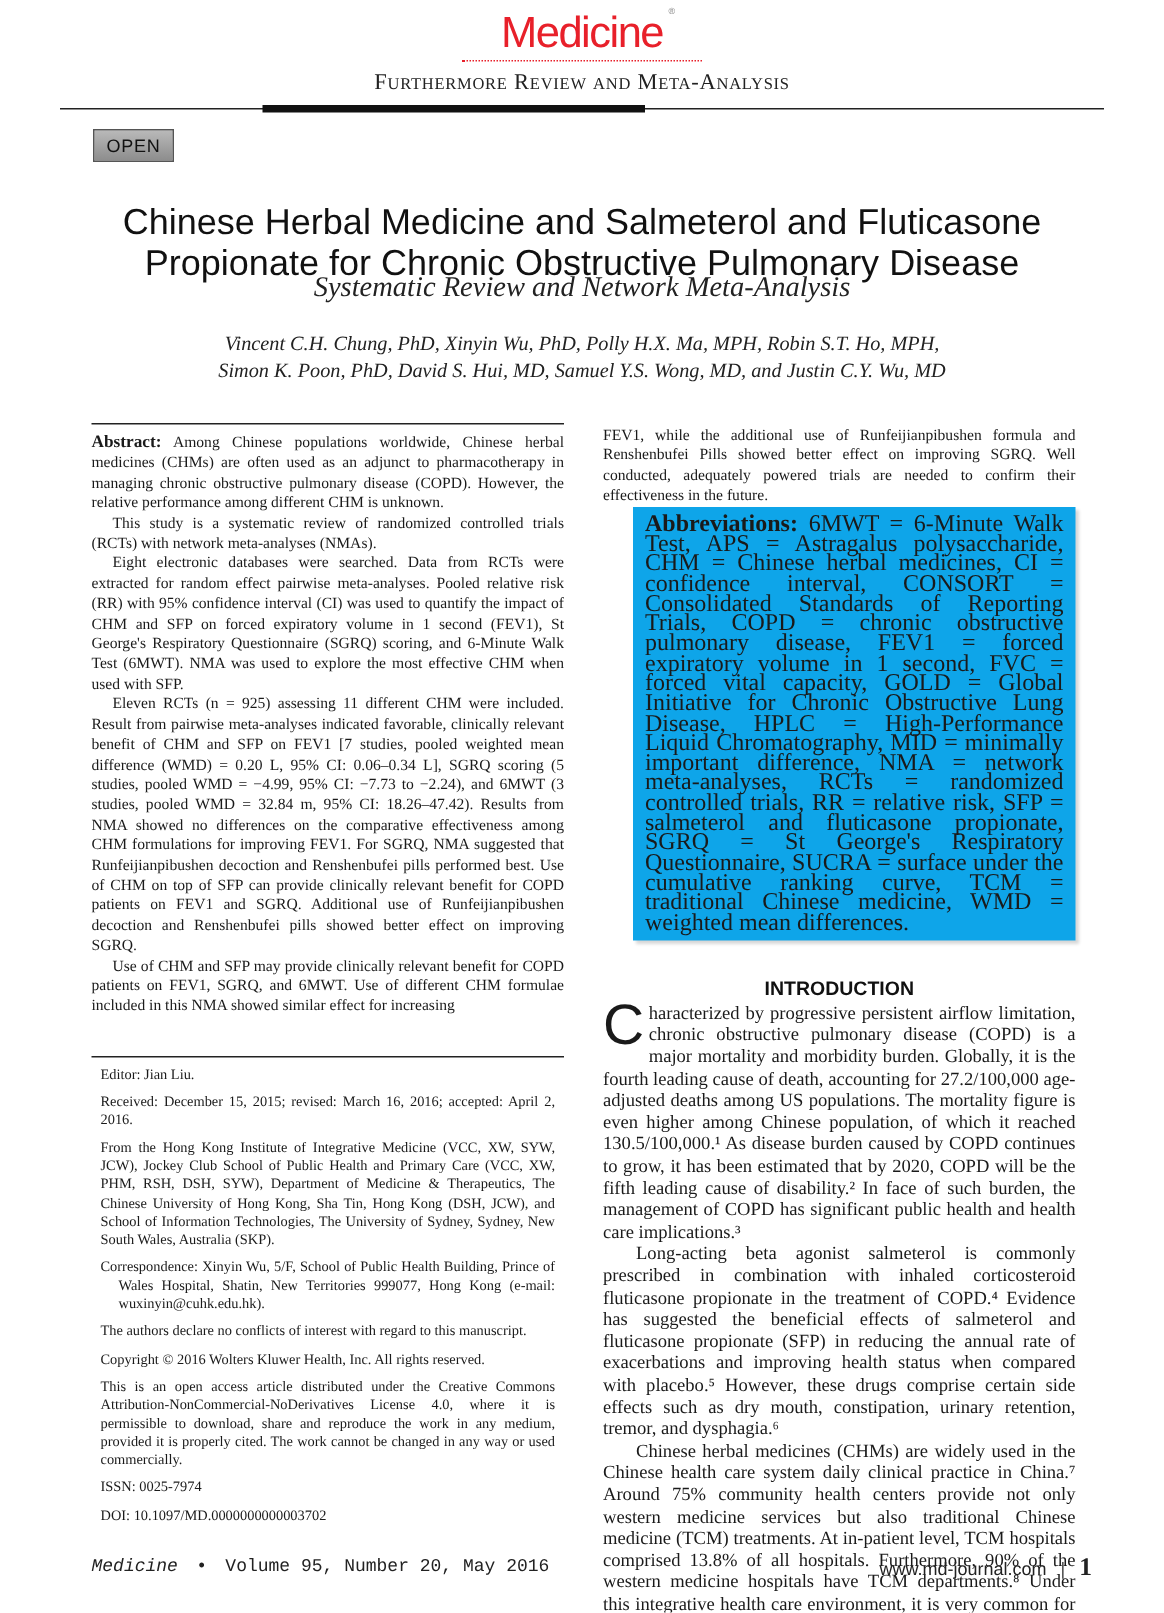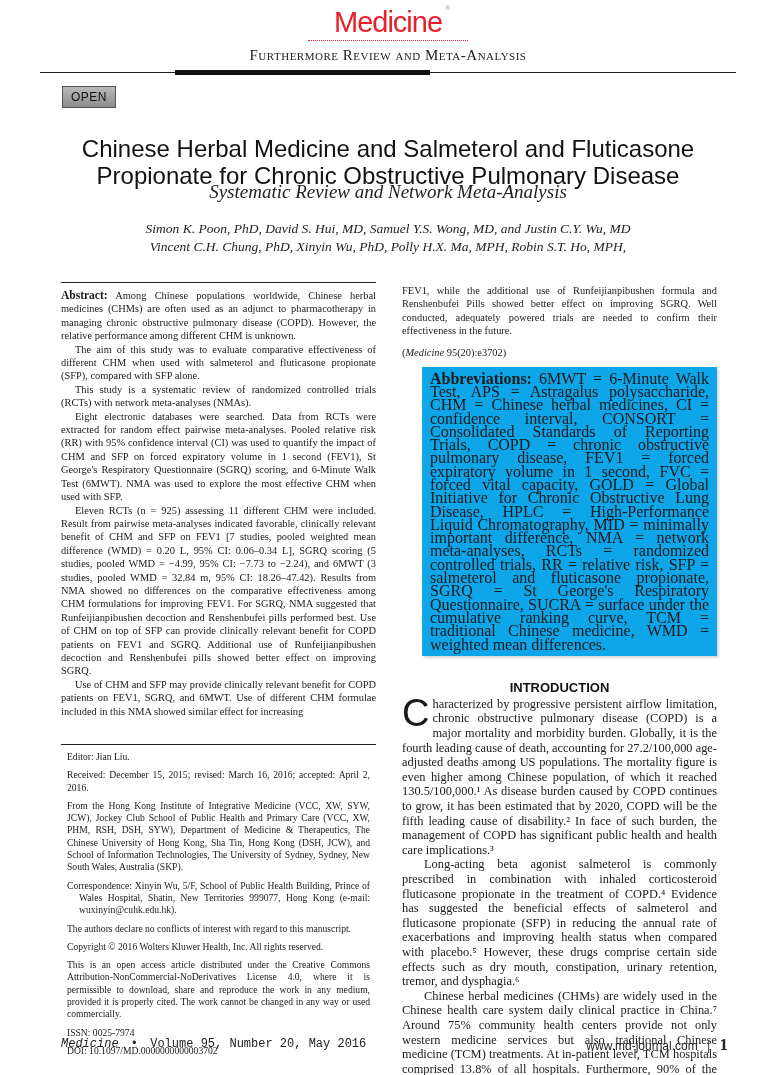--- a/index.html
+++ b/index.html
@@ -55,29 +55,28 @@
 <div class="rule-wrap">
   <div class="rule-thin"></div>
   <div class="rule-thick"></div>
 </div>
 
 <div class="open-badge">OPEN</div>
 
 <div class="title">Chinese Herbal Medicine and Salmeterol and Fluticasone Propionate for Chronic Obstructive Pulmonary Disease</div>
 <div class="subtitle">Systematic Review and Network Meta-Analysis</div>
 <div class="authors">
+  <div>Vincent C.H. Chung, PhD, Xinyin Wu, PhD, Polly H.X. Ma, MPH, Robin S.T. Ho, MPH,</div>
   <div>Simon K. Poon, PhD, David S. Hui, MD, Samuel Y.S. Wong, MD, and Justin C.Y. Wu, MD</div>
-  <div>Vincent C.H. Chung, PhD, Xinyin Wu, PhD, Polly H.X. Ma, MPH, Robin S.T. Ho, MPH,</div>
 </div>
 
 <div class="col-left">
   <div class="top-rule"></div>
   <div class="abs">
     <p class="first"><b>Abstract:</b> <span>Among Chinese populations worldwide, Chinese herbal medicines (CHMs) are often used as an adjunct to pharmacotherapy in managing chronic obstructive pulmonary disease (COPD). However, the relative performance among different CHM is unknown.</span></p>
-    <p>The aim of this study was to evaluate comparative effectiveness of different CHM when used with salmeterol and fluticasone propionate (SFP), compared with SFP alone.</p>
     <p>This study is a systematic review of randomized controlled trials (RCTs) with network meta-analyses (NMAs).</p>
     <p>Eight electronic databases were searched. Data from RCTs were extracted for random effect pairwise meta-analyses. Pooled relative risk (RR) with 95% confidence interval (CI) was used to quantify the impact of CHM and SFP on forced expiratory volume in 1 second (FEV1), St George's Respiratory Questionnaire (SGRQ) scoring, and 6-Minute Walk Test (6MWT). NMA was used to explore the most effective CHM when used with SFP.</p>
     <p>Eleven RCTs (n = 925) assessing 11 different CHM were included. Result from pairwise meta-analyses indicated favorable, clinically relevant benefit of CHM and SFP on FEV1 [7 studies, pooled weighted mean difference (WMD) = 0.20 L, 95% CI: 0.06–0.34 L], SGRQ scoring (5 studies, pooled WMD = −4.99, 95% CI: −7.73 to −2.24), and 6MWT (3 studies, pooled WMD = 32.84 m, 95% CI: 18.26–47.42). Results from NMA showed no differences on the comparative effectiveness among CHM formulations for improving FEV1. For SGRQ, NMA suggested that Runfeijianpibushen decoction and Renshenbufei pills performed best. Use of CHM on top of SFP can provide clinically relevant benefit for COPD patients on FEV1 and SGRQ. Additional use of Runfeijianpibushen decoction and Renshenbufei pills showed better effect on improving SGRQ.</p>
     <p>Use of CHM and SFP may provide clinically relevant benefit for COPD patients on FEV1, SGRQ, and 6MWT. Use of different CHM formulae included in this NMA showed similar effect for increasing</p>
   </div>
   <div class="fn-rule"></div>
   <div class="fn">
     <p>Editor: Jian Liu.</p>
     <p>Received: December 15, 2015; revised: March 16, 2016; accepted: April 2, 2016.</p>
     <p>From the Hong Kong Institute of Integrative Medicine (VCC, XW, SYW, JCW), Jockey Club School of Public Health and Primary Care (VCC, XW, PHM, RSH, DSH, SYW), Department of Medicine &amp; Therapeutics, The Chinese University of Hong Kong, Sha Tin, Hong Kong (DSH, JCW), and School of Information Technologies, The University of Sydney, Sydney, New South Wales, Australia (SKP).</p>
@@ -87,21 +86,20 @@
     <p>This is an open access article distributed under the Creative Commons Attribution-NonCommercial-NoDerivatives License 4.0, where it is permissible to download, share and reproduce the work in any medium, provided it is properly cited. The work cannot be changed in any way or used commercially.</p>
     <p>ISSN: 0025-7974</p>
     <p>DOI: 10.1097/MD.0000000000003702</p>
   </div>
 </div>
 
 <div class="col-right">
   <div class="abs">
     <p class="first">FEV1, while the additional use of Runfeijianpibushen formula and Renshenbufei Pills showed better effect on improving SGRQ. Well conducted, adequately powered trials are needed to confirm their effectiveness in the future.</p>
   </div>
-  <div class="cite">(<i>Medicine</i> <span>95(20):e3702</span>)</div>
   <div class="abbr-box">
     <b>Abbreviations:</b> <span>6MWT = 6-Minute Walk Test, APS = Astragalus polysaccharide, CHM = Chinese herbal medicines, CI = confidence interval, CONSORT = Consolidated Standards of Reporting Trials, COPD = chronic obstructive pulmonary disease, FEV1 = forced expiratory volume in 1 second, FVC = forced vital capacity, GOLD = Global Initiative for Chronic Obstructive Lung Disease, HPLC = High-Performance Liquid Chromatography, MID = minimally important difference, NMA = network meta-analyses, RCTs = randomized controlled trials, RR = relative risk, SFP = salmeterol and fluticasone propionate, SGRQ = St George's Respiratory Questionnaire, SUCRA = surface under the cumulative ranking curve, TCM = traditional Chinese medicine, WMD = weighted mean differences.</span>
   </div>
   <div class="intro-h">INTRODUCTION</div>
   <div class="intro">
     <p class="first"><span class="dropcap">C</span><span>haracterized by progressive persistent airflow limitation, chronic obstructive pulmonary disease (COPD) is a major mortality and morbidity burden. Globally, it is the fourth leading cause of death, accounting for 27.2/100,000 age-adjusted deaths among US populations. The mortality figure is even higher among Chinese population, of which it reached 130.5/100,000.¹ As disease burden caused by COPD continues to grow, it has been estimated that by 2020, COPD will be the fifth leading cause of disability.² In face of such burden, the management of COPD has significant public health and health care implications.³</span></p>
     <p>Long-acting beta agonist salmeterol is commonly prescribed in combination with inhaled corticosteroid fluticasone propionate in the treatment of COPD.⁴ Evidence has suggested the beneficial effects of salmeterol and fluticasone propionate (SFP) in reducing the annual rate of exacerbations and improving health status when compared with placebo.⁵ However, these drugs comprise certain side effects such as dry mouth, constipation, urinary retention, tremor, and dysphagia.⁶</p>
     <p>Chinese herbal medicines (CHMs) are widely used in the Chinese health care system daily clinical practice in China.⁷ Around 75% community health centers provide not only western medicine services but also traditional Chinese medicine (TCM) treatments. At in-patient level, TCM hospitals comprised 13.8% of all hospitals. Furthermore, 90% of the western medicine hospitals have TCM departments.⁸ Under this integrative health care environment, it is very common for clinicians to prescribe CHM as an adjunct to western drugs for treating chronic conditions such as COPD.⁹</p>
   </div>
 </div>

